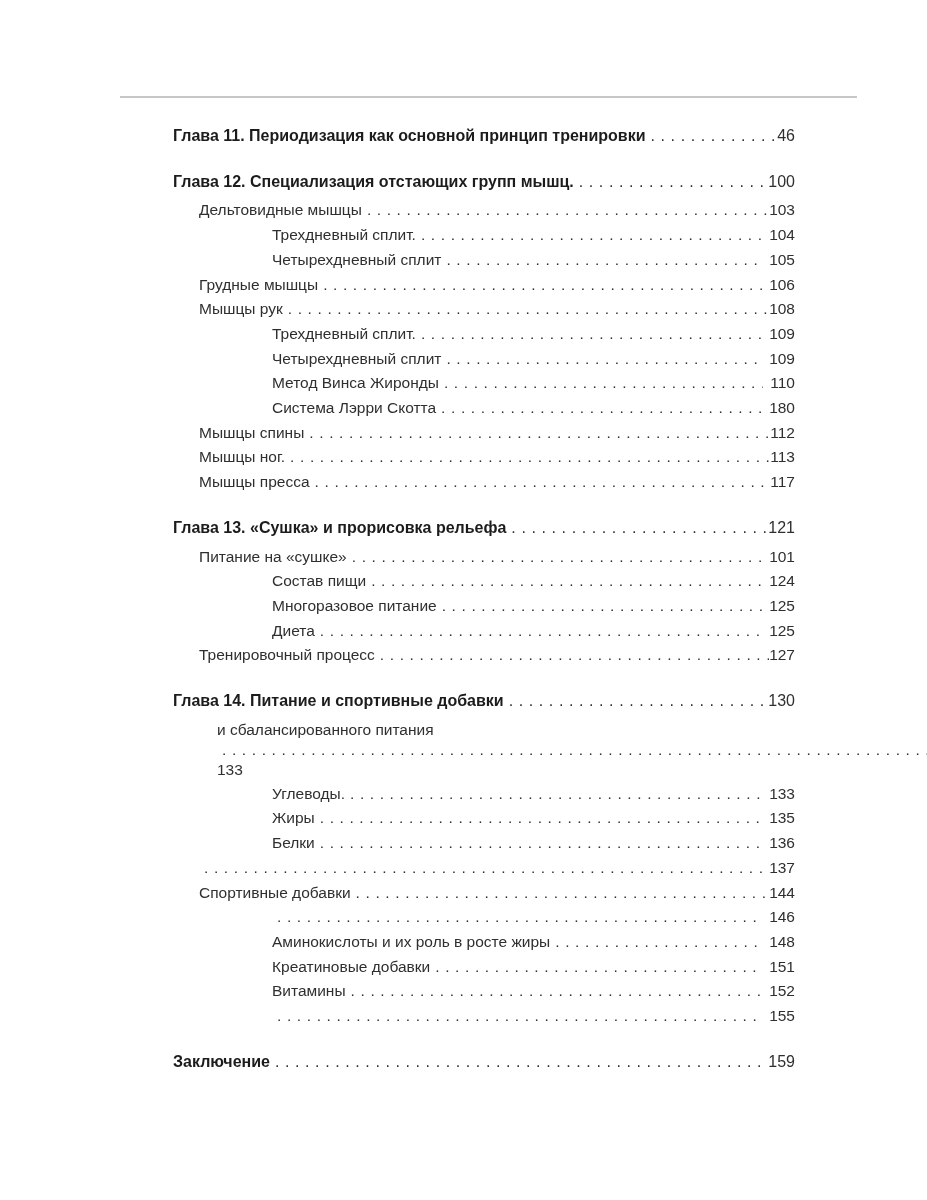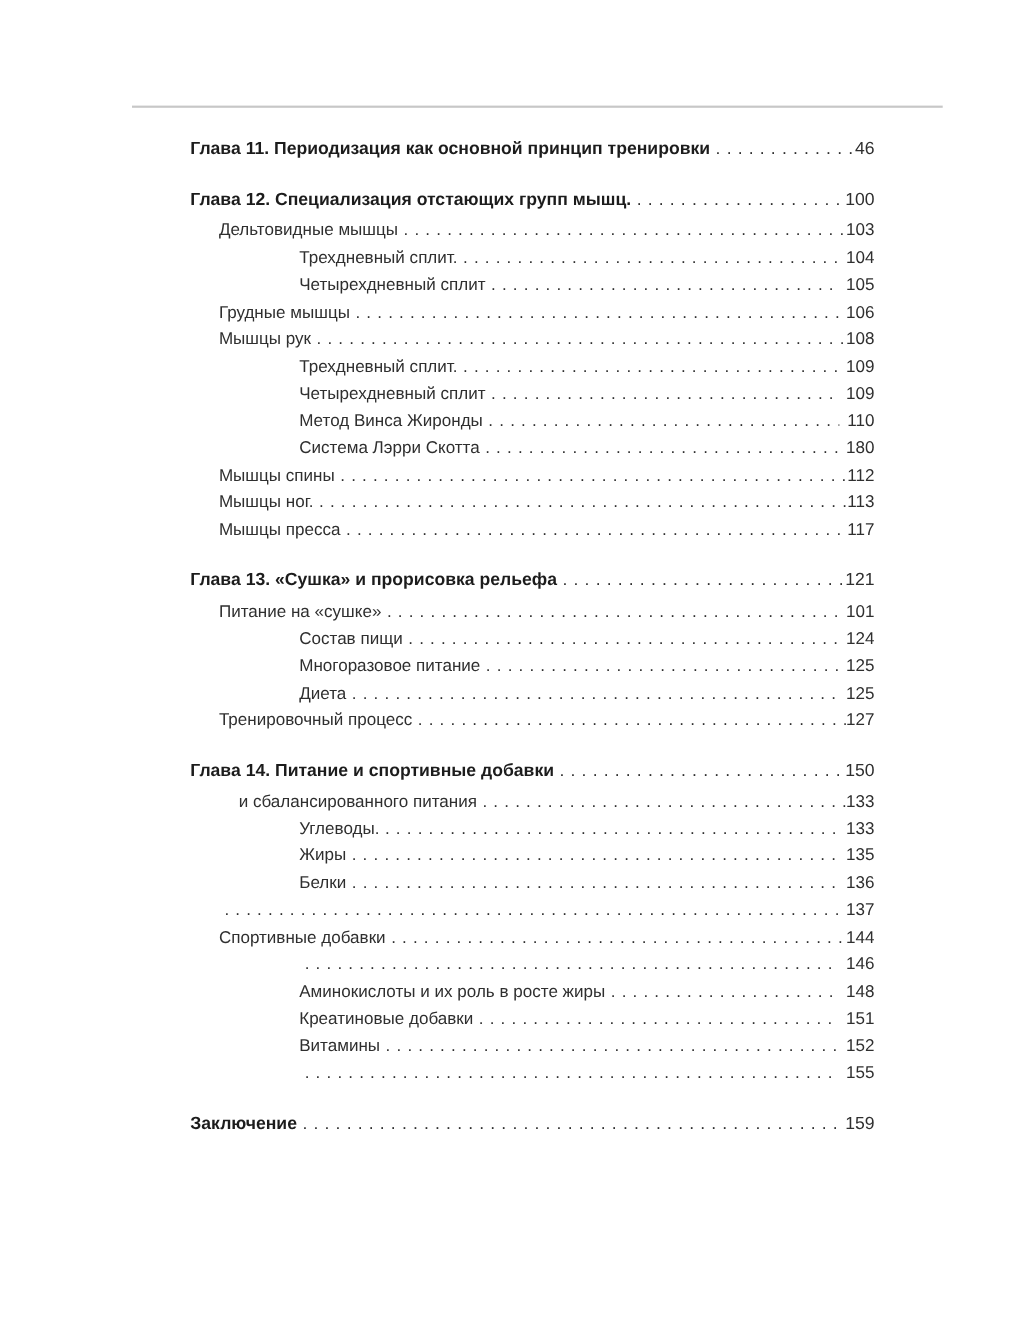--- a/index.html
+++ b/index.html
@@ -75,20 +75,21 @@
   .toc-row.two-line{
     display:block;
     line-height:20px;
     padding-top:2px;
     padding-bottom:2px;
   }
   .two-line .wrap-line2{
     display:flex;
     align-items:flex-start;
     padding-left:18px;
+    flex-direction:column;
   }
 </style>
 </head>
 <body>
 
 <div class="page">
   <div class="header-rule"></div>
   <div class="toc">
       <div class="toc-row chapter">
         <span class="label">Глава 11. Периодизация как основной принцип тренировки</span>
@@ -186,21 +187,21 @@
         <span class="pagenum">125</span>
       </div>
       <div class="toc-row l1">
         <span class="label">Тренировочный процесс</span>
         <span class="dots">........................................................................................................................</span>
         <span class="pagenum">127</span>
       </div>
       <div class="toc-row chapter">
         <span class="label">Глава 14. Питание и спортивные добавки</span>
         <span class="dots">........................................................................................................................</span>
-        <span class="pagenum">150</span>
+        <span class="pagenum">130</span>
       </div>
       <div class="toc-row l1 two-line">
         <div class="wrap-line2">
           <span class="label">и сбалансированного питания</span>
           <span class="dots">........................................................................................................................</span>
           <span class="pagenum">133</span>
         </div>
       </div>
       <div class="toc-row l2">
         <span class="label">Углеводы.</span>

